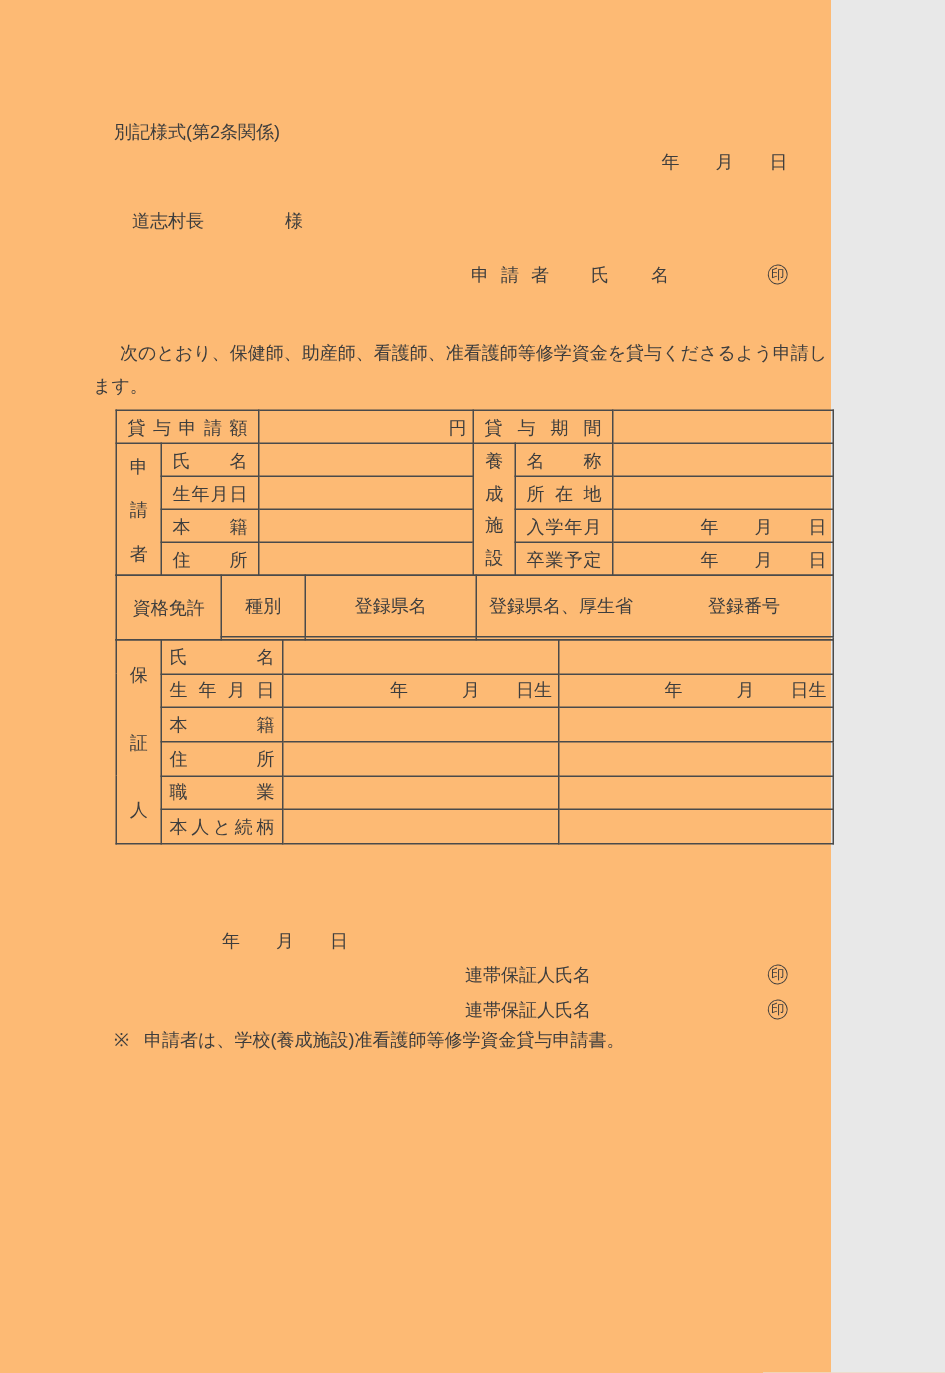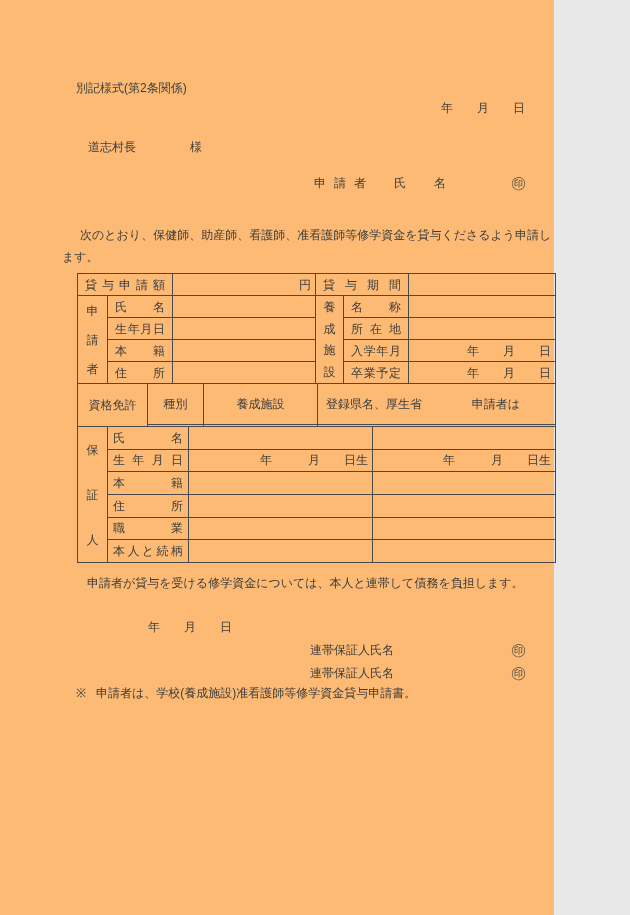--- a/index.html
+++ b/index.html
@@ -198,25 +198,25 @@
       <colgroup>
         <col style="width:70px">
           <col style="width:56px">
         <col style="width:114px">
           <col style="width:238px">
       </colgroup>
       <tbody>
           <tr>
         <td rowspan="2" class="center">資格免許</td>
         <td class="center">種別</td>
-        <td class="center">養成施設</td>
+        <td class="center">登録県名</td>
         <td>
           <div class="reg-cell">
             <span>登録県名、厚生省</span>
-            <span>申請者は</span>
+            <span>登録番号</span>
           </div>
         </td>
       </tr>
       <tr>
         <td></td>
         <td></td>
         <td></td>
       </tr>
     </tbody>
       </table>
@@ -298,21 +298,20 @@
                 <span>柄</span>
               </div>
         </td>
         <td></td>
         <td></td>
       </tr>
     </tbody>
       </table>
   </div>
 
-  <div class="abs statement">申請者が貸与を受ける修学資金については、本人と連帯して債務を負担します。</div>
 
   <div class="abs date-bottom">年　　月　　日</div>
 
   <div class="abs g-sign-1">連帯保証人氏名</div>
   <div class="abs seal seal-g1">㊞</div>
 
   <div class="abs g-sign-2">連帯保証人氏名</div>
   <div class="abs seal seal-g2">㊞</div>
 
   <div class="abs note">

